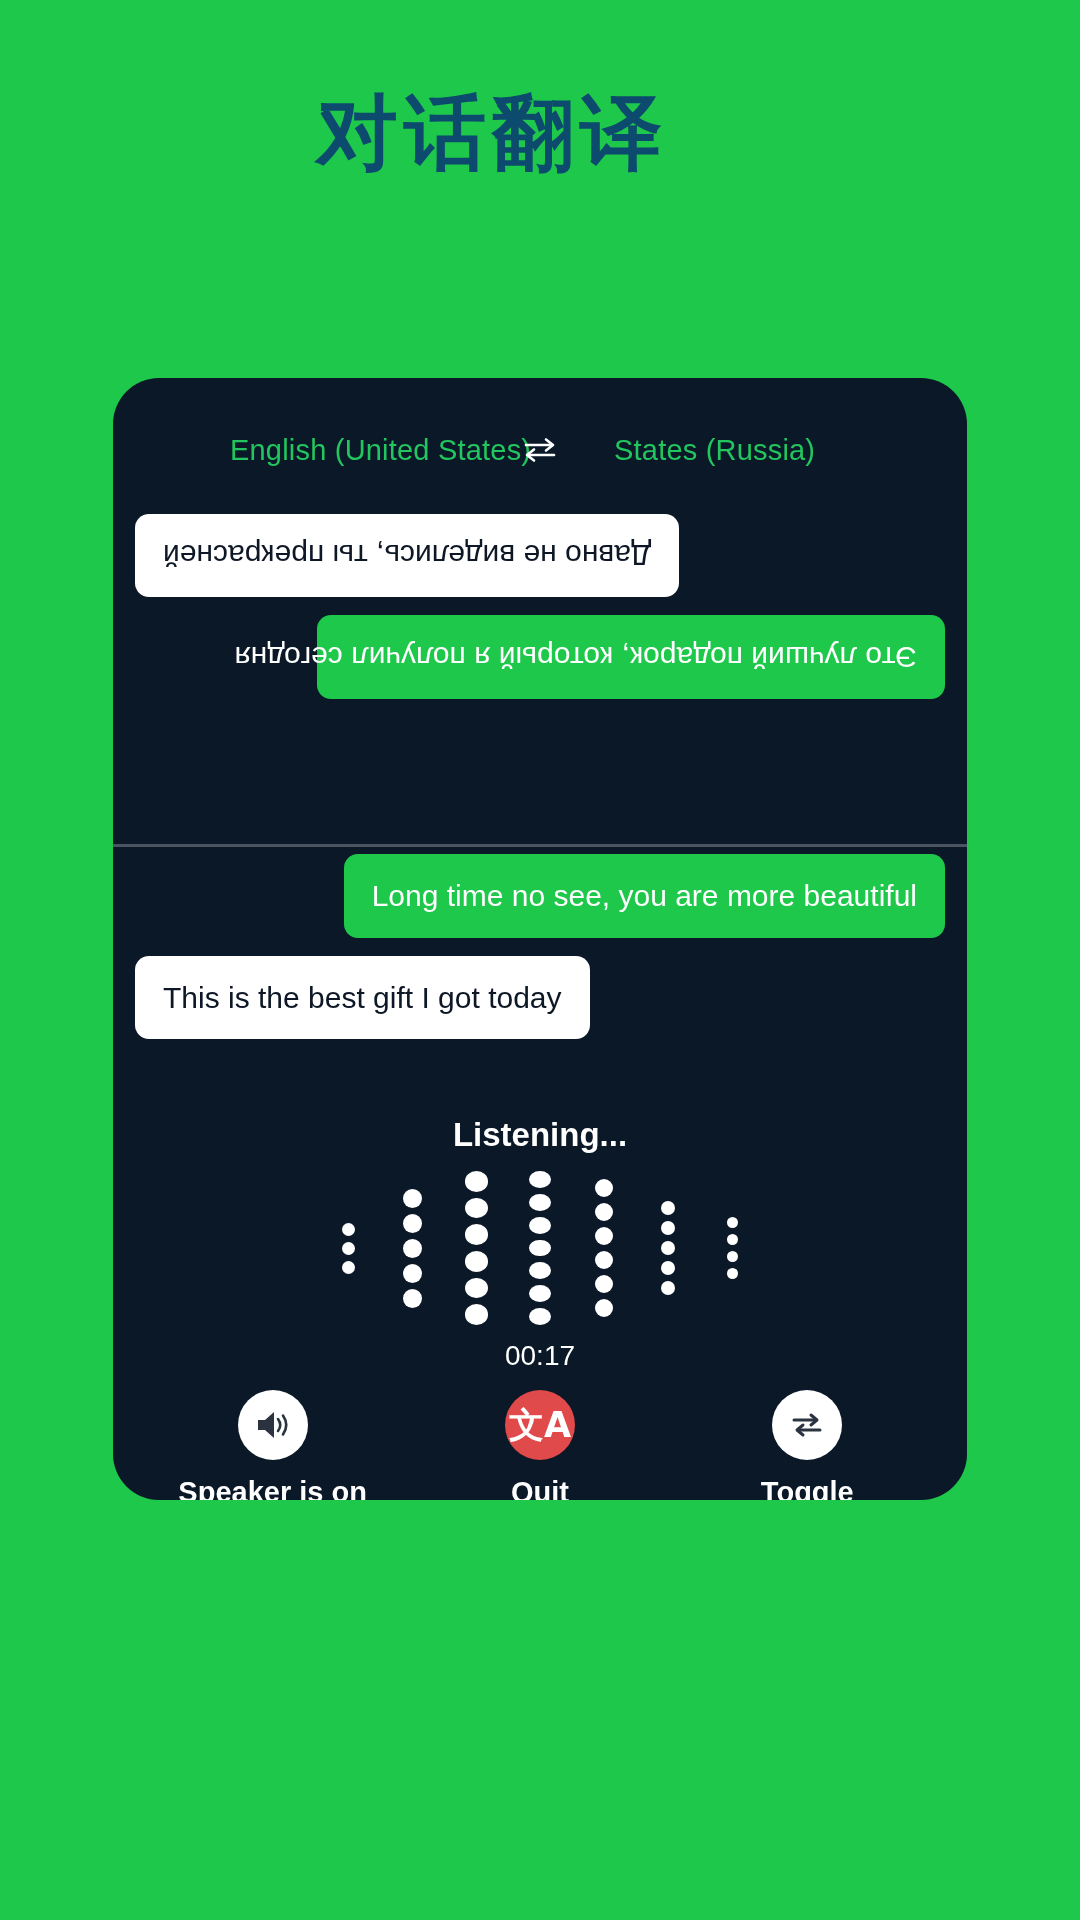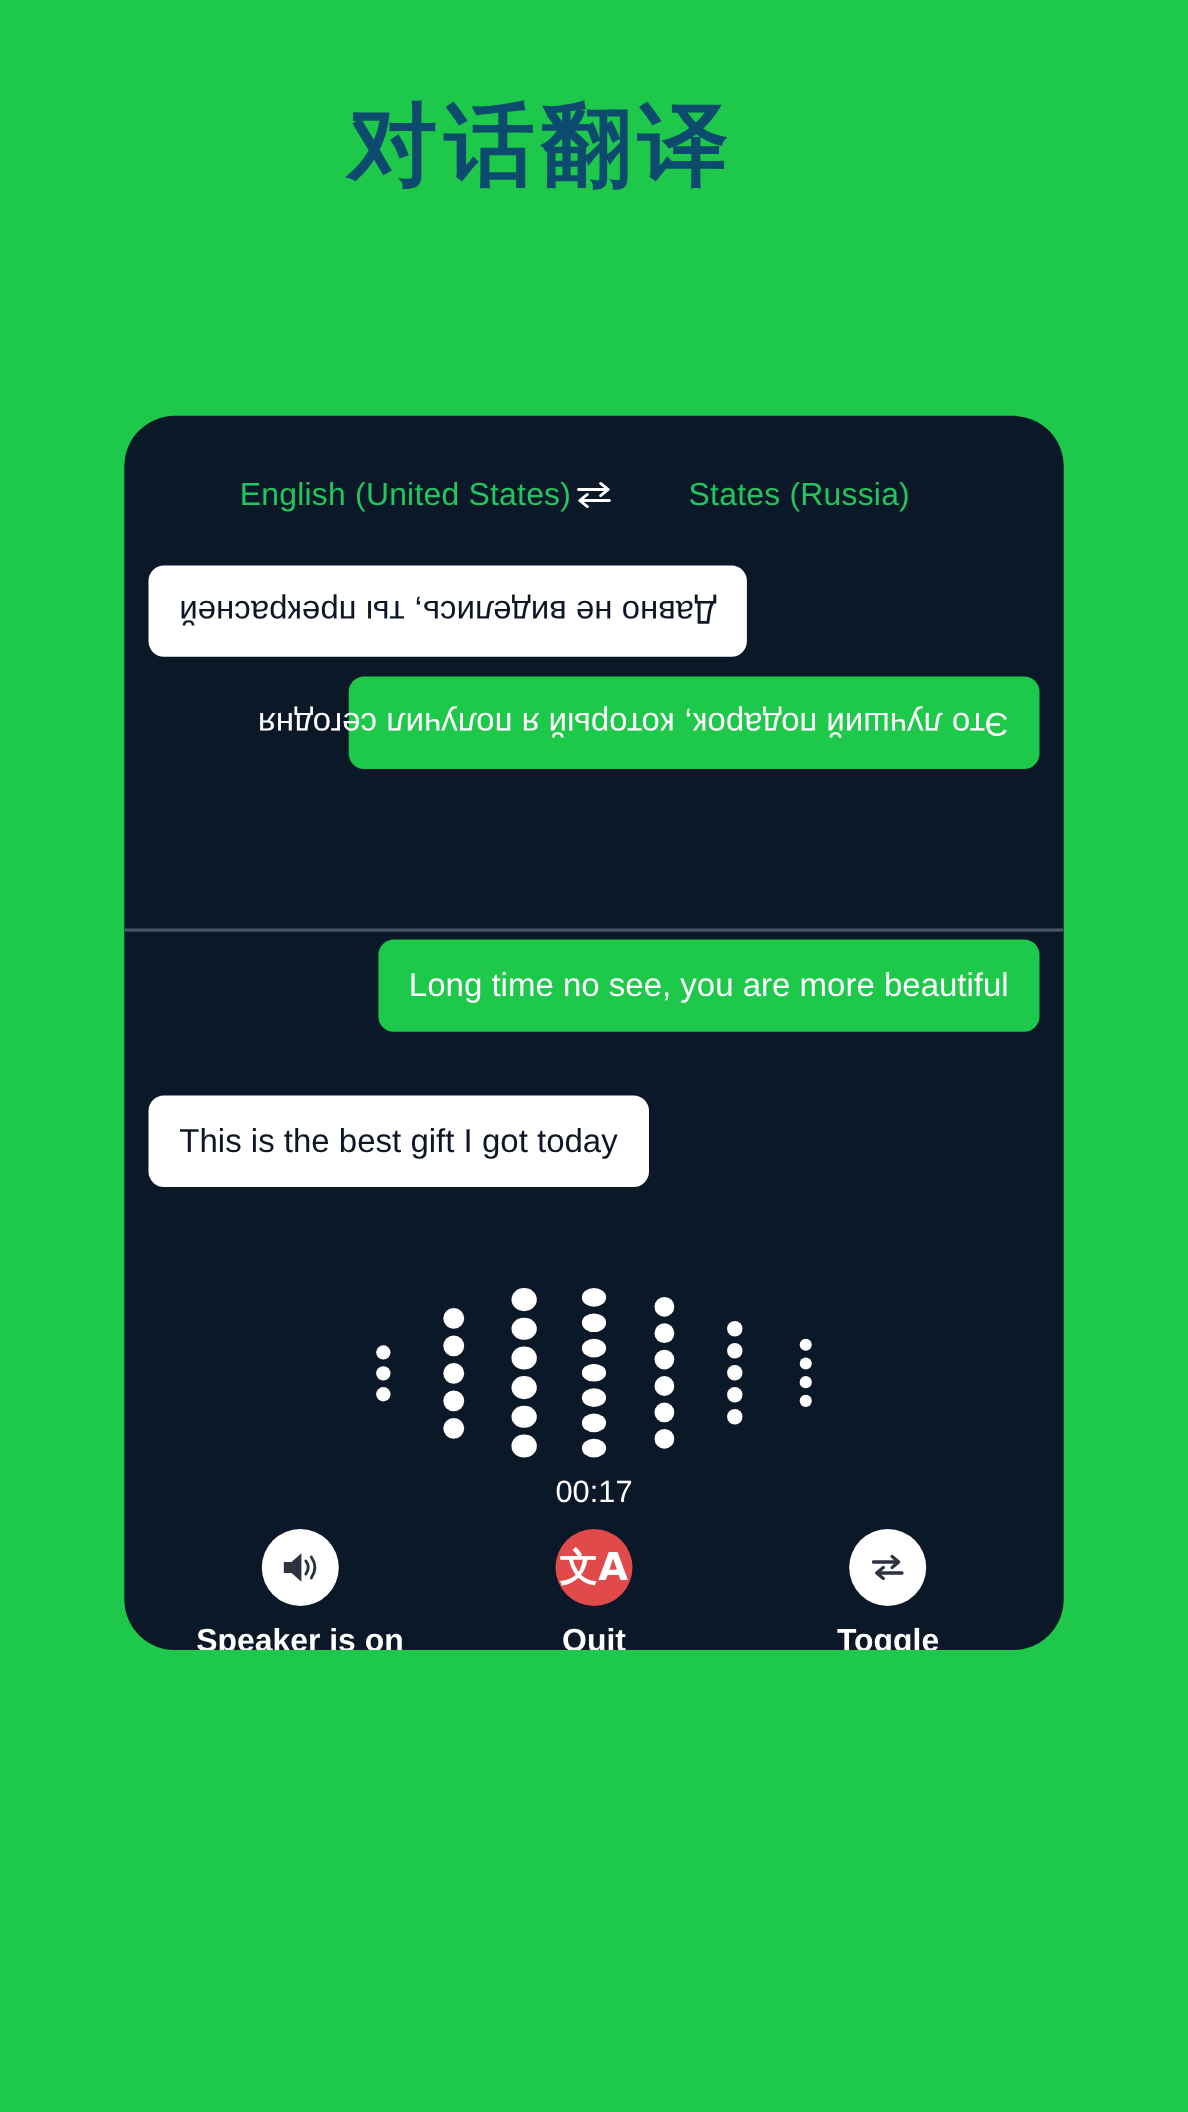--- a/index.html
+++ b/index.html
@@ -37,21 +37,21 @@
     overflow:hidden;
   }
 
   
   .lang-bar {
     position:absolute;
     top:52px; left:0; width:854px;
     display:flex;
     align-items:center;
     justify-content:center;
-    gap:12px;
+    gap:0;
   }
   .lang-chip {
     color:#22c55e;
     font-size:29px;
     letter-spacing:0.2px;
     white-space:nowrap;
   }
   .lang-left  { width:330px; text-align:left;  padding-left:44px; }
   .lang-right { width:330px; text-align:left;  padding-left:50px; }
   .swap-icon {
@@ -79,21 +79,20 @@
     background:#4a5360;
   }
   .pane-bottom {
     position:absolute;
     left:0; top:476px; width:854px; height:255px;
     padding:0 22px;
     display:flex;
     flex-direction:column;
     justify-content:flex-start;
     align-items:stretch;
-    gap:40px;
   }
 
   .row { display:flex; width:100%; margin-bottom:18px; }
   .row.right { justify-content:flex-end; }
   .row.left  { justify-content:flex-start; }
 
   .bubble {
     max-width:628px;
     padding:23px 28px;
     border-radius:14px;
@@ -218,20 +217,21 @@
 
     <div class="pane-bottom">
       <div class="row right">
         <div class="bubble green">Long time no see, you are more beautiful</div>
       </div>
       <div class="row left">
         <div class="bubble white">This is the best gift I got today</div>
       </div>
     </div>
 
+    <div class="listening">Listening...</div>
 
     <div class="waveform" id="waveform">
         <div class="wf-col">
           <div class="wf-dot" style="width: 13px; height: 13px; background: rgb(255, 255, 255);"></div>
           <div class="wf-dot" style="width: 13px; height: 13px; background: rgb(255, 255, 255);"></div>
           <div class="wf-dot" style="width: 13px; height: 13px; background: rgb(255, 255, 255);"></div>
         </div>
         <div class="wf-col">
           <div class="wf-dot" style="width: 19px; height: 19px; background: rgb(255, 255, 255);"></div>
           <div class="wf-dot" style="width: 19px; height: 19px; background: rgb(255, 255, 255);"></div>

